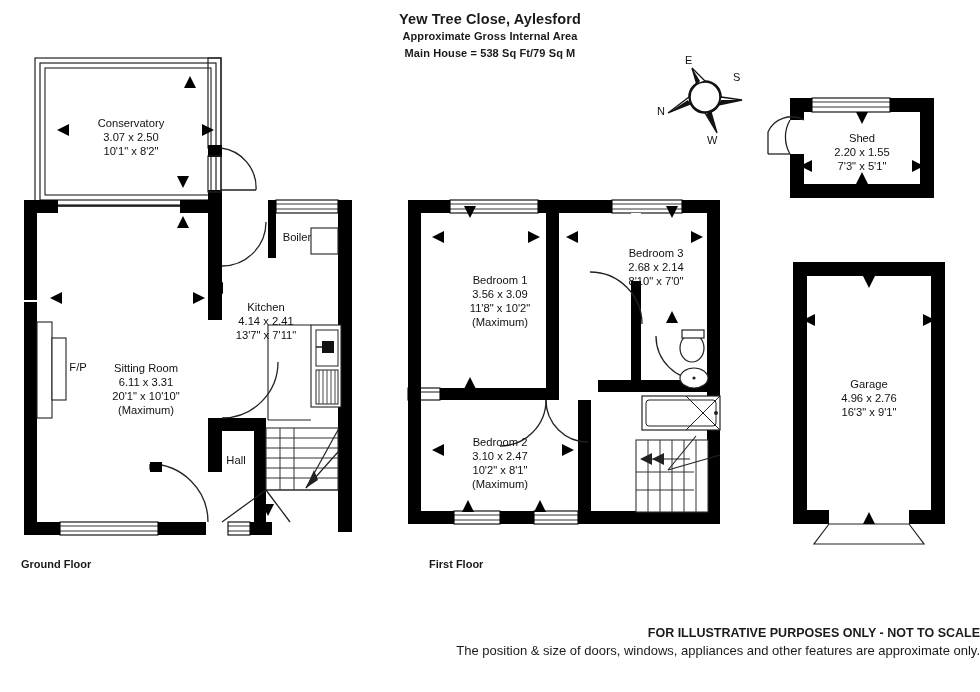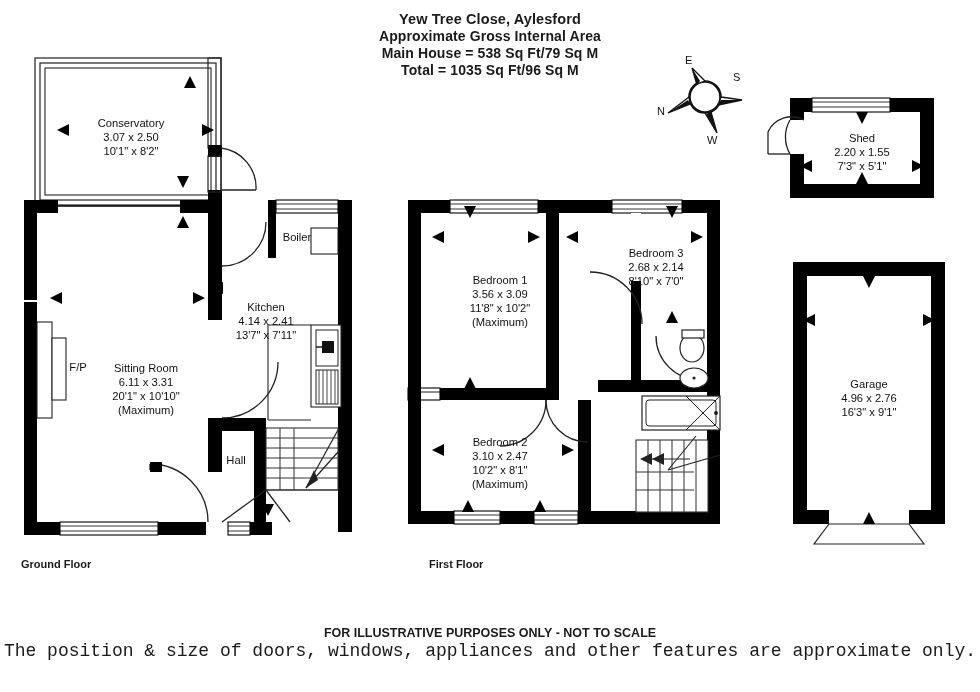--- a/index.html
+++ b/index.html
@@ -22,21 +22,21 @@
   .title-block {
     position: absolute;
     left: 0;
     top: 10px;
     width: 980px;
     text-align: center;
     pointer-events: none;
   }
   .title-line {
     font-weight: bold;
-    font-size: 14px;
+    font-size: 11px;
     line-height: 17.2px;
     letter-spacing: 0.1px;
     white-space: nowrap;
   }
   .title-line.main {
     font-size: 14.5px;
     line-height: 18px;
   }
   .floor-label {
     position: absolute;
@@ -45,31 +45,30 @@
     white-space: nowrap;
   }
   #ground-floor-label { left: 21px; top: 558px; }
   #first-floor-label  { left: 403px; top: 558px; padding-left: 26px; }
 
   .footer {
     position: absolute;
     left: 0;
     top: 624px;
     width: 980px;
-    text-align: center;
+    text-align: right;
   }
   .footer .f1 {
     font-weight: bold;
     font-size: 12.5px;
     line-height: 18px;
   }
   .footer .f2, .footer .f3 {
-    font-size: 18px;
+    font-size: 13px;
     line-height: 18px;
-    font-family: Liberation Mono, monospace;
   }
   svg { display: block; }
   .plan-svg {
     position: absolute;
     left: 0;
     top: 0;
   }
   text.rm {
     font-family: "Liberation Sans", sans-serif;
     font-size: 11.2px;
@@ -83,21 +82,20 @@
 </style>
 </head>
 <body>
 
 <div id="page">
 
   <div class="title-block">
     <div class="title-line main">Yew Tree Close, Aylesford</div>
     <div class="title-line">Approximate Gross Internal Area</div>
     <div class="title-line">Main House = 538 Sq Ft/79 Sq M</div>
-    <div class="title-line">Total = 1035 Sq Ft/96 Sq M</div>
   </div>
 
   <svg class="plan-svg" width="980" height="692" viewBox="0 0 980 692">
 
     <defs>
       
     </defs>
 
     <g>
       <circle cx="705" cy="97" r="16" fill="#ffffff" stroke="#111" stroke-width="1.6"></circle>

